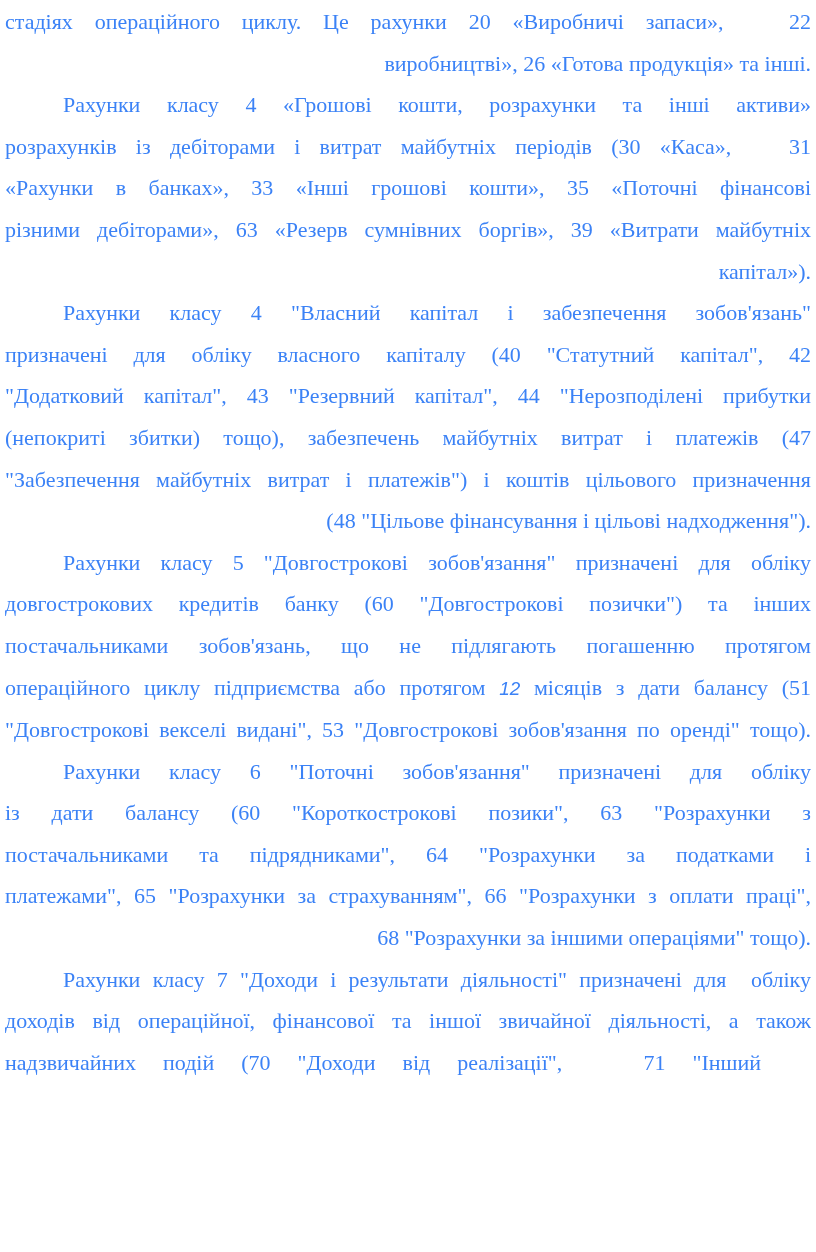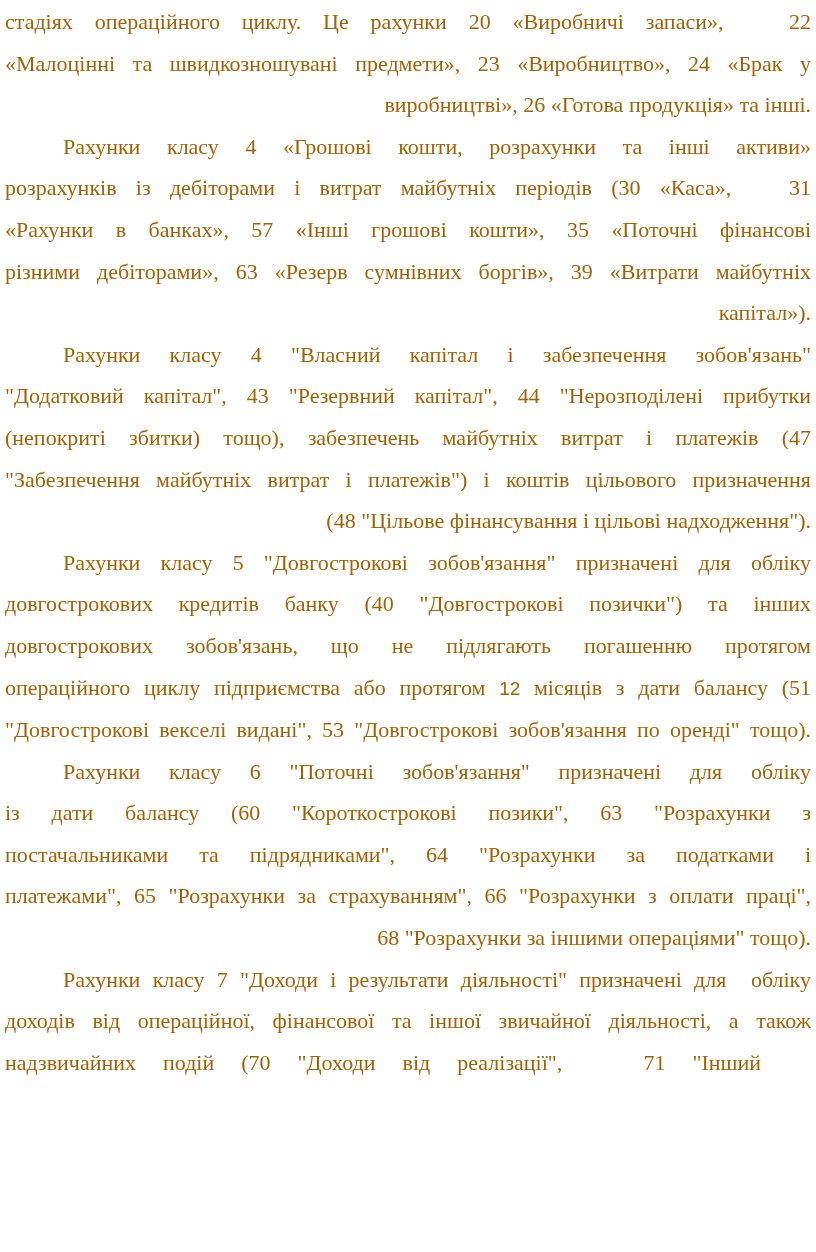--- a/index.html
+++ b/index.html
@@ -13,70 +13,71 @@
     overflow: hidden;
   }
   .page {
     box-sizing: border-box;
     width: 816px;
     height: 1252px;
     padding: 1px 5px 0 5px;
     font-family: "Liberation Serif", "DejaVu Serif", serif;
     font-size: 22px;
     line-height: 41.6px;
-    color: #a16207;
+    color: #3b82f6;
     background: #ffffff;
   }
   .para {
     margin: 0;
     padding: 0;
   }
   .line {
     text-align: right;
     text-justify: inter-word;
   }
   .line.just {
     text-align: justify;
     text-align-last: justify;
   }
   .line.ind {
     text-indent: 58px;
   }
   .num-sans {
     font-family: "Liberation Sans", "DejaVu Sans", sans-serif;
     font-size: 0.86em;
+    font-style: italic;
   }
 </style>
 </head>
 <body>
 
 <div class="page">
     <div class="para">
       <div class="line just">стадіях операційного циклу. Це рахунки 20 «Виробничі запаси», &nbsp; 22</div>
-      <div class="line just">«Малоцінні та швидкозношувані предмети», 23 «Виробництво», 24 «Брак у</div>
       <div class="line">виробництві», 26 «Готова продукція» та інші.</div>
     </div>
     <div class="para">
       <div class="line just ind">Рахунки класу 4 «Грошові кошти, розрахунки та інші активи»</div>
       <div class="line just">розрахунків із дебіторами і витрат майбутніх періодів (30 «Каса», &nbsp; 31</div>
-      <div class="line just">«Рахунки в банках», 57 «Інші грошові кошти», 35 «Поточні фінансові</div>
+      <div class="line just">«Рахунки в банках», 33 «Інші грошові кошти», 35 «Поточні фінансові</div>
       <div class="line just">різними дебіторами», 63 «Резерв сумнівних боргів», 39 «Витрати майбутніх</div>
       <div class="line">капітал»).</div>
     </div>
     <div class="para">
       <div class="line just ind">Рахунки класу 4 "Власний капітал і забезпечення зобов'язань"</div>
+      <div class="line just">призначені для обліку власного капіталу (40 "Статутний капітал", 42</div>
       <div class="line just">"Додатковий капітал", 43 "Резервний капітал", 44 "Нерозподілені прибутки</div>
       <div class="line just">(непокриті збитки) тощо), забезпечень майбутніх витрат і платежів (47</div>
       <div class="line just">"Забезпечення майбутніх витрат і платежів") і коштів цільового призначення</div>
       <div class="line">(48 "Цільове фінансування і цільові надходження").</div>
     </div>
     <div class="para">
       <div class="line just ind">Рахунки класу 5 "Довгострокові зобов'язання" призначені для обліку</div>
-      <div class="line just">довгострокових кредитів банку (40 "Довгострокові позички") та інших</div>
-      <div class="line just">довгострокових зобов'язань, що не підлягають погашенню протягом</div>
+      <div class="line just">довгострокових кредитів банку (60 "Довгострокові позички") та інших</div>
+      <div class="line just">постачальниками зобов'язань, що не підлягають погашенню протягом</div>
       <div class="line just">операційного циклу підприємства або протягом <span class="num-sans">12</span> місяців з дати балансу (51</div>
       <div class="line just">"Довгострокові векселі видані", 53 "Довгострокові зобов'язання по оренді" тощо).</div>
     </div>
     <div class="para">
       <div class="line just ind">Рахунки класу 6 "Поточні зобов'язання" призначені для обліку</div>
       <div class="line just">із дати балансу (60 "Короткострокові позики", 63 "Розрахунки з</div>
       <div class="line just">постачальниками та підрядниками", 64 "Розрахунки за податками і</div>
       <div class="line just">платежами", 65 "Розрахунки за страхуванням", 66 "Розрахунки з оплати праці",</div>
       <div class="line">68 "Розрахунки за іншими операціями" тощо).</div>
     </div>

